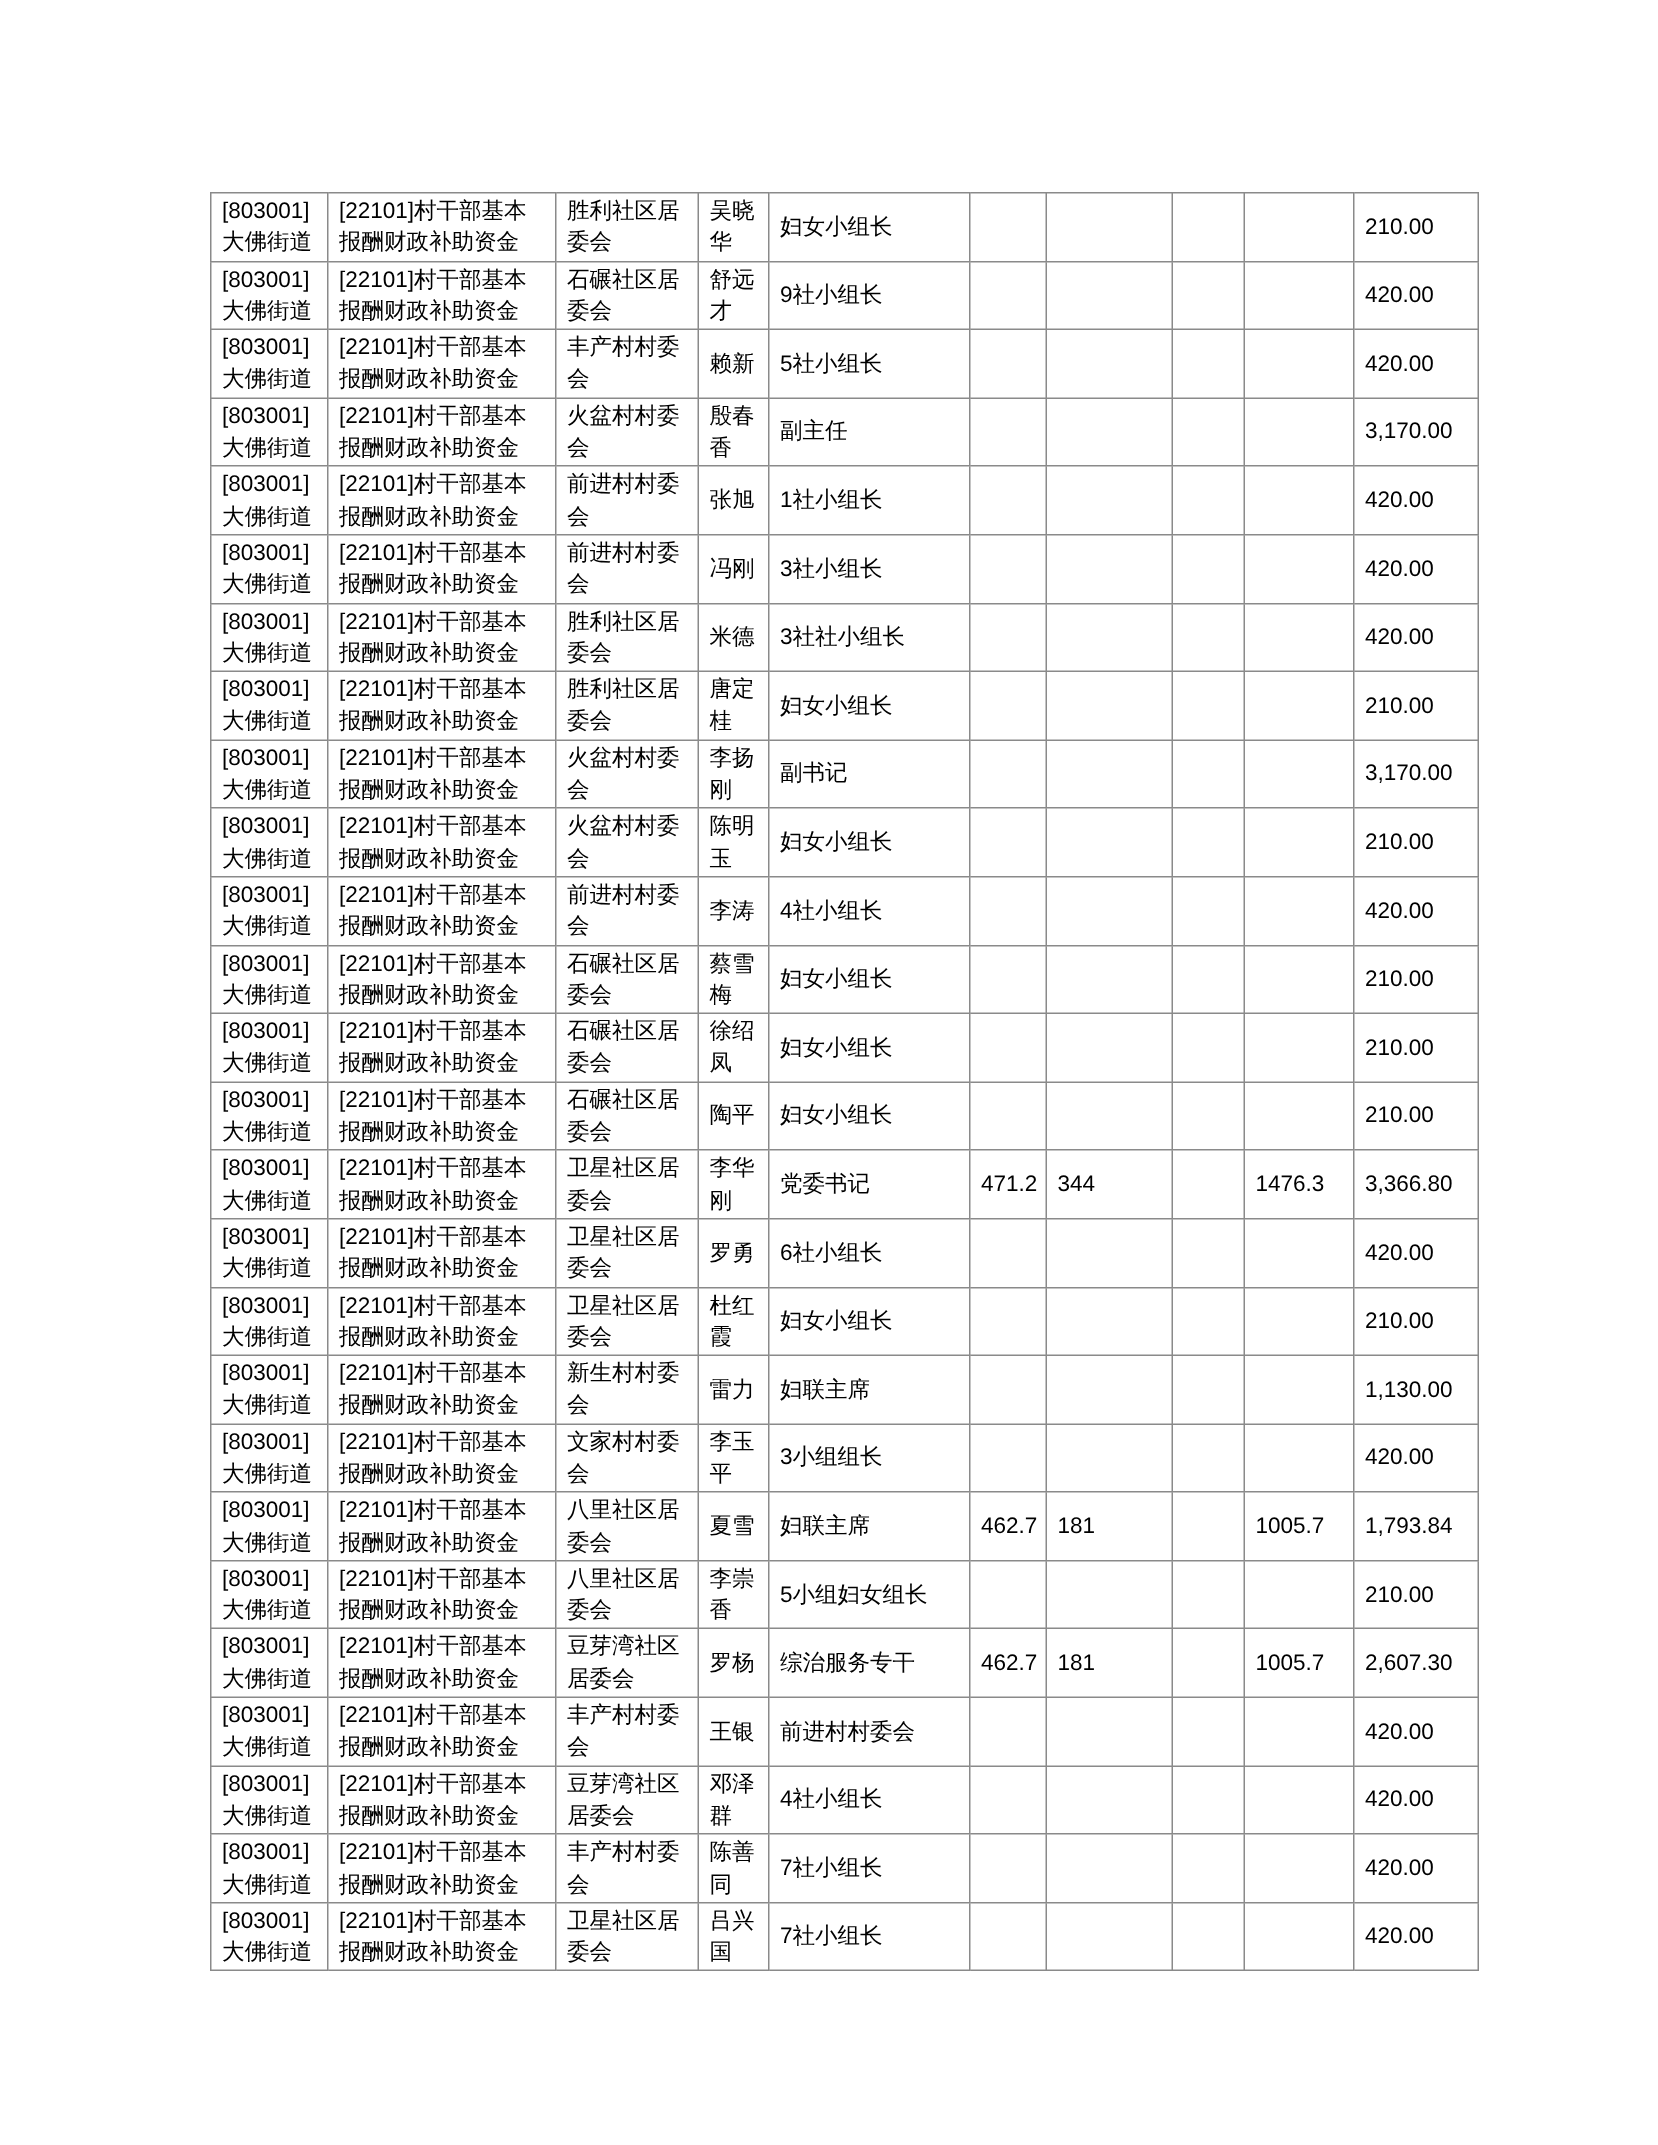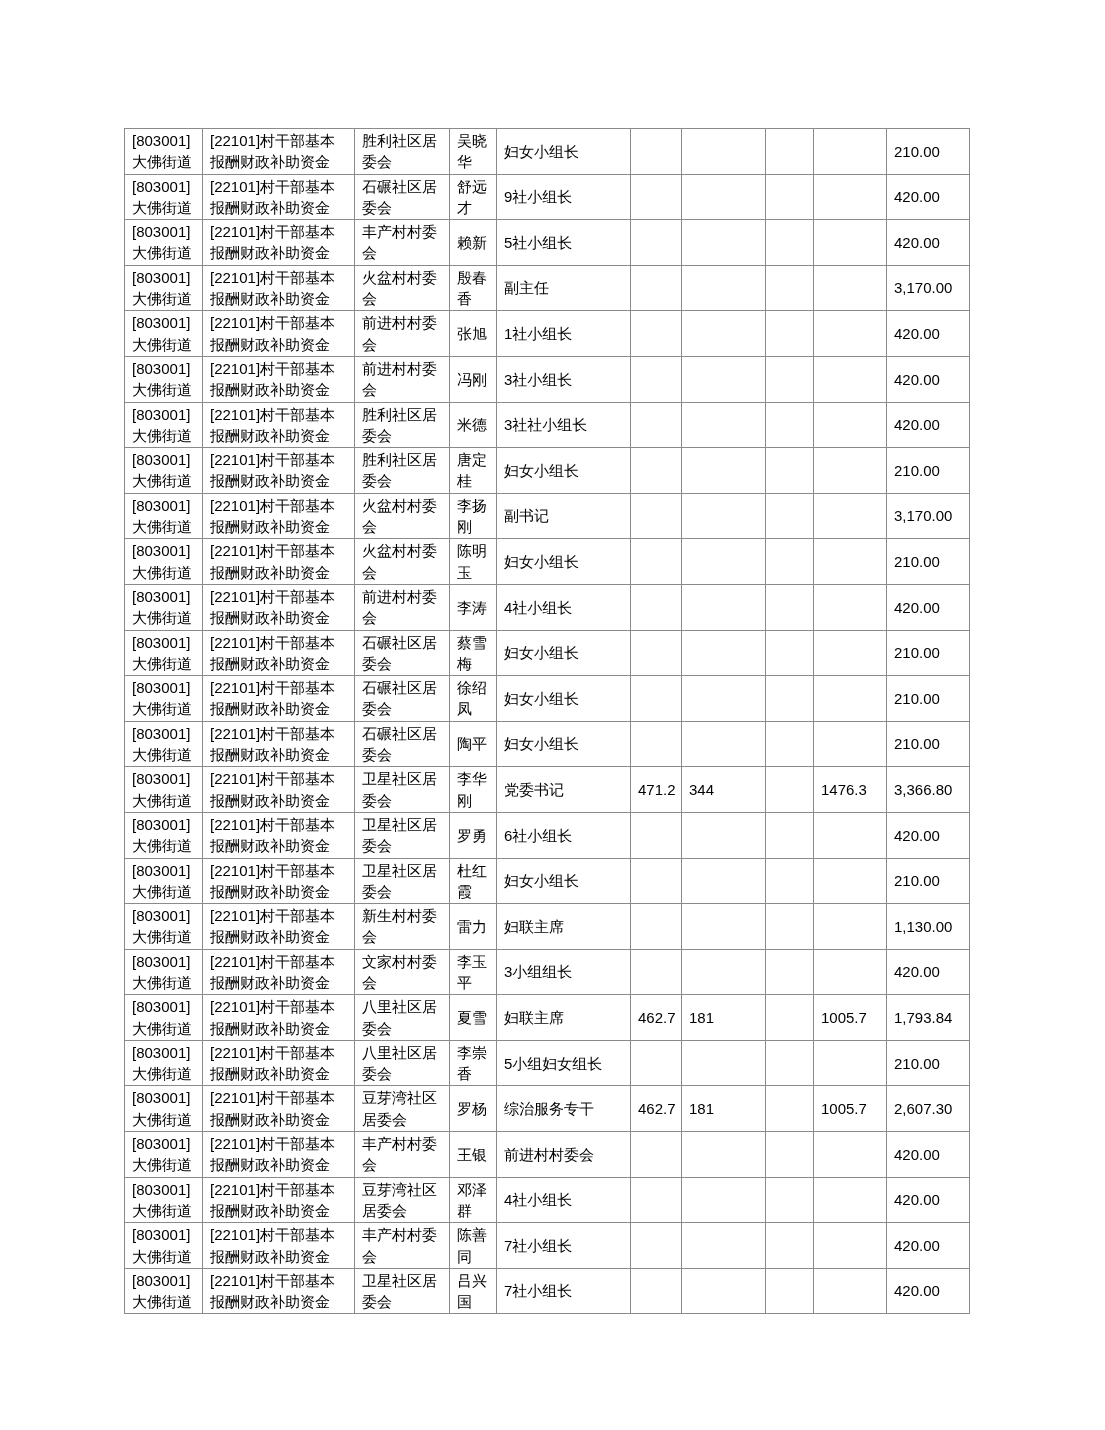--- a/index.html
+++ b/index.html
@@ -15,21 +15,21 @@
   }
   .page {
     position: relative;
     width: 1105px;
     height: 1430px;
     background: #ffffff;
     overflow: hidden;
   }
   table.grid {
     position: absolute;
-    left: 124px;
+    left: 140px;
     top: 128px;
     width: 845px;
     height: 1129px;
     border-collapse: collapse;
     table-layout: fixed;
   }
   table.grid td {
     border: 1px solid #8a8a8a;
     font-size: 15px;
     line-height: 1.42;

